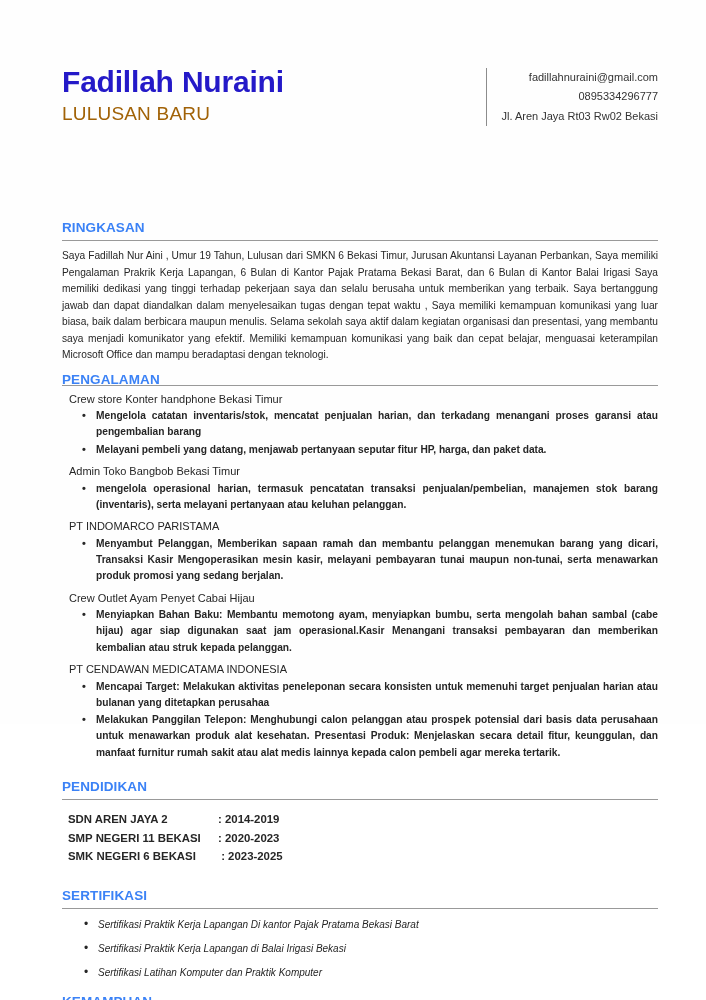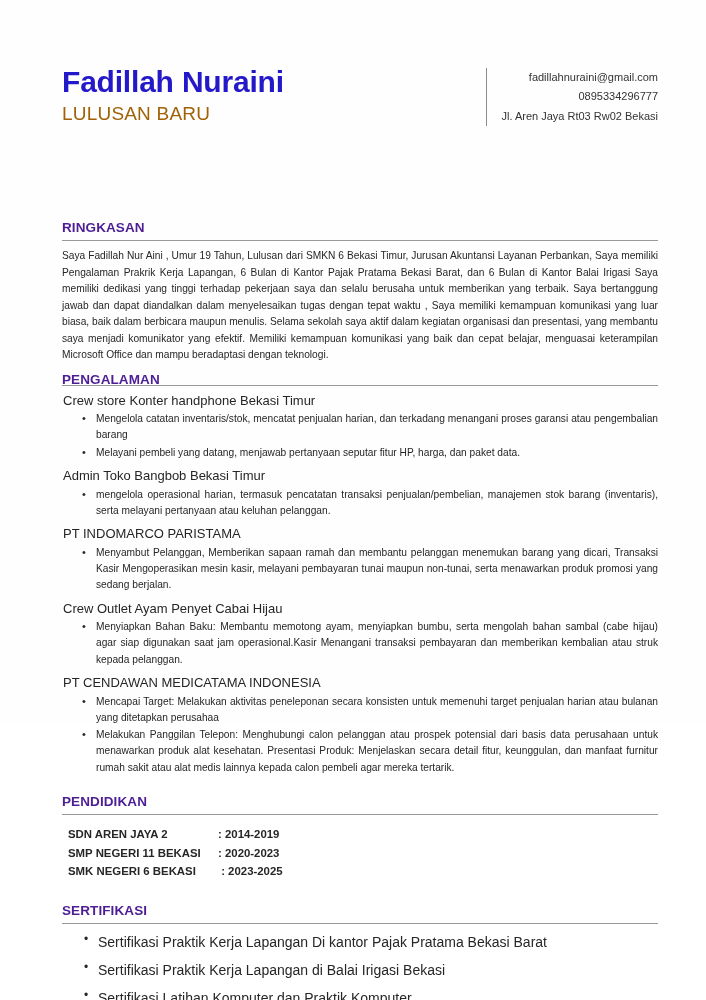--- a/index.html
+++ b/index.html
@@ -76,21 +76,21 @@
   .section {
     margin-top: 4px;
   }
   .section-head {
     position: relative;
     height: 20px;
   }
   .section-title {
     font-size: 13.5px;
     font-weight: bold;
-    color: #4c1d95;
+    color: #3b82f6;
     letter-spacing: 0.1px;
     line-height: 1;
     display: inline-block;
     position: relative;
     z-index: 2;
     background: transparent;
   }
   .section-rule {
     border: 0;
     border-top: 1px solid #999999;
@@ -103,38 +103,39 @@
 
   
   .para {
     font-size: 10.2px;
     line-height: 1.62;
     color: #262626;
     text-align: justify;
     margin: 7px 0 0 0;
   }
   .sub-head {
-    font-size: 13px;
-    color: #262626;
-    margin: 5px 0 0 1px;
+    font-size: 11px;
+    color: #262626;
+    margin: 5px 0 0 7px;
     line-height: 1.5;
   }
   ul.bullets {
     list-style: none;
     margin: 0;
     padding: 0 0 0 20px;
   }
   ul.bullets > li {
     position: relative;
     font-size: 10.2px;
     line-height: 1.6;
     color: #262626;
     text-align: justify;
     padding-left: 14px;
     margin-top: 1px;
+    font-weight: bold;
   }
   ul.bullets > li::before {
     content: "\2022";
     position: absolute;
     left: 0;
     top: -1px;
     font-size: 11px;
     color: #262626;
   }
 
@@ -154,21 +155,22 @@
   .edu-years { display: inline-block; }
 
   
   ul.cert-list {
     list-style: none;
     margin: 11px 0 0 0;
     padding: 0 0 0 22px;
   }
   ul.cert-list > li {
     position: relative;
-    font-size: 14px;
+    font-style: italic;
+    font-size: 10px;
     line-height: 1.0;
     padding: 0 0 0 14px;
     margin-bottom: 14px;
     color: #262626;
   }
   ul.cert-list > li::before {
     content: "\2022";
     position: absolute;
     left: 0;
     top: -2px;

